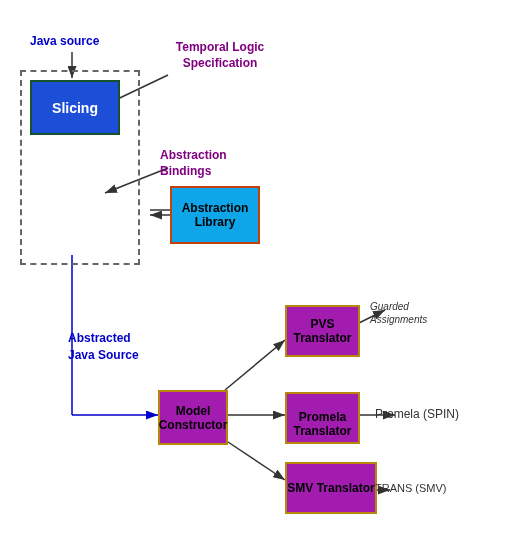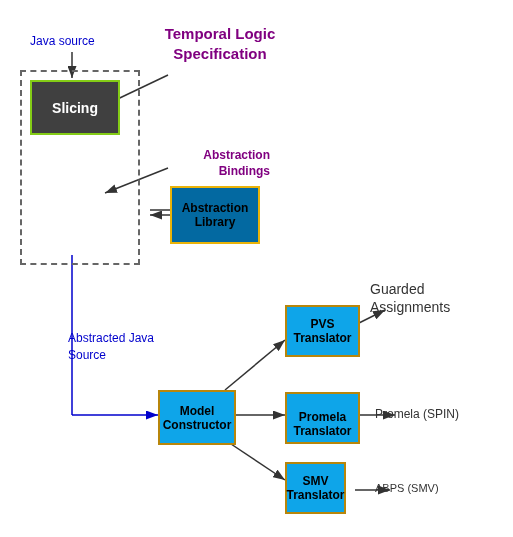--- a/index.html
+++ b/index.html
@@ -19,48 +19,48 @@
     
     .box {
       position: absolute;
       display: flex;
       align-items: center;
       justify-content: center;
       text-align: center;
       font-weight: bold;
     }
     .teal-box {
-      background: #404040;
+      background: #1d4ed8;
       color: white;
-      border: 2px solid #84cc16;
+      border: 2px solid #14532d;
     }
     .yellow-box {
-      background: #0ea5e9;
+      background: #a21caf;
       color: black;
       border: 2px solid #B8860B;
     }
     .white-box {
-      background: #0369a1;
+      background: #0ea5e9;
       color: black;
-      border: 2px solid #eab308;
+      border: 2px solid #c2410c;
     }
     
     .dashed-rect {
       position: absolute;
       border: 2px dashed #666;
       background: transparent;
     }
     
     .label {
       position: absolute;
       font-size: 12px;
     }
     .label-blue {
       color: #0000CC;
-      font-weight: normal;
+      font-weight: bold;
     }
     .label-purple {
       color: #800080;
       font-weight: bold;
     }
     
     svg.arrows {
       position: absolute;
       top: 0;
       left: 0;
@@ -113,58 +113,58 @@
 
   <div class="label label-blue" style="left:30px; top:34px; font-size:12px;">Java source</div>
 
   <div class="dashed-rect" style="left:20px; top:70px; width:120px; height:195px;"></div>
 
   <div class="box teal-box" style="left:30px; top:80px; width:90px; height:55px; font-size:14px;">
     <span>Slicing</span>
   </div>
 
 
-  <div class="label label-purple" style="left:155px; top:24px; font-size:15px; line-height:1.3;">
+  <div class="label label-purple" style="left:155px; top:40px; font-size:12px; line-height:1.3;">
     <span style="display:block; width:130px; text-align:center;">Temporal Logic Specification</span>
   </div>
 
   <div class="label label-purple" style="left:160px; top:148px; font-size:12px; line-height:1.3;">
-    <span style="display:block; width:110px; text-align:right;">Abstraction Bindings</span>
+    <span style="display:block; width:110px; text-align:left;">Abstraction Bindings</span>
   </div>
 
   <div class="box white-box" style="left:170px; top:186px; width:90px; height:58px; font-size:12px;">
     <span style="display:block; text-align:center;">Abstraction Library</span>
   </div>
 
 
   <div class="label label-blue" style="left:68px; top:330px; font-size:12px; line-height:1.4; width:90px; text-align:left;">
     <span style="display:block;">Abstracted Java Source</span>
   </div>
 
-  <div class="box yellow-box" style="left:158px; top:390px; width:78px; height:55px; font-size:12px;">
+  <div class="box yellow-box" style="left:158px; top:390px; width:70px; height:55px; font-size:12px;">
     <span style="display:block; text-align:center;">Model Constructor</span>
   </div>
 
   <div class="box yellow-box" style="left:285px; top:305px; width:75px; height:52px; font-size:12px;">
     <span style="display:block; text-align:center;">PVS Translator</span>
   </div>
 
   <div class="box yellow-box" style="left:285px; top:392px; width:75px; height:52px; font-size:12px;">
     <span style="display:block; text-align:center;margin-top:12px;">Promela Translator</span>
   </div>
 
-  <div class="box yellow-box" style="left:285px; top:462px; width:61px; height:52px; font-size:12px;">
+  <div class="box yellow-box" style="left:285px; top:462px; width:92px; height:52px; font-size:12px;">
     <span style="display:block; text-align:center;">SMV Translator</span>
   </div>
 
-  <div class="label" style="left:370px; top:280px; font-size:14px; color:#333; line-height:1.3;">
+  <div class="label" style="left:370px; top:300px; font-size:10px; color:#333; line-height:1.3;font-style:italic;">
     <span style="display:block; width:90px;">Guarded Assignments</span>
   </div>
 
   <div class="label" style="left:375px; top:407px; font-size:12px; color:#333;">
     <span>Promela (SPIN)</span>
   </div>
 
   <div class="label" style="left:375px; top:482px; font-size:11px; color:#333;">
-    <span>ABPS (SMV)</span>
+    <span>TRANS (SMV)</span>
   </div>
 
 </div>
 
 </body></html>

